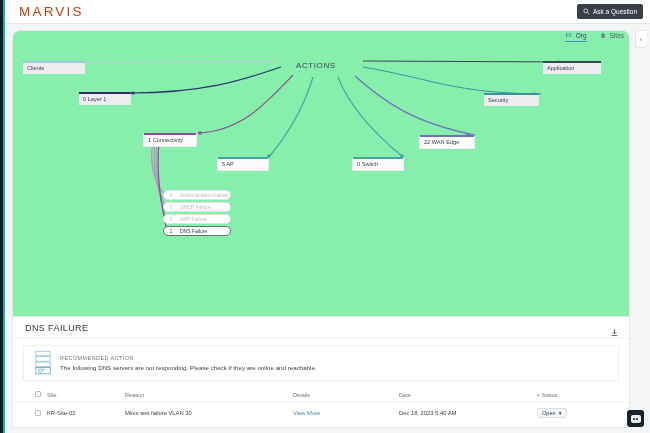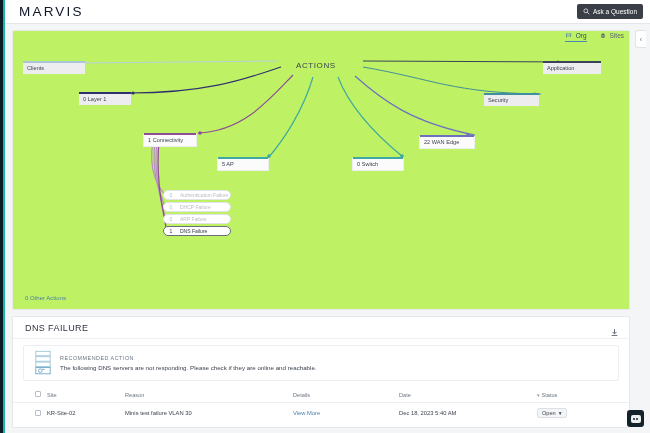--- a/index.html
+++ b/index.html
@@ -24,44 +24,44 @@
   }
   
   .topbar {
     position: absolute; left: 5px; top: 0; right: 0; height: 24px;
     background: #ffffff;
     border-bottom: 1px solid #e3e6ea;
     display: flex; align-items: center;
   }
   .brand {
     margin-left: 14px;
-    color: #0f172a;
+    color: #c2410c;
     font-size: 13.5px;
     letter-spacing: 2.2px;
     font-weight: 400;
   }
   .ask-btn {
     position: absolute; right: 7px; top: 4px;
     height: 15px;
     background: #3a3f47;
     color: #ffffff;
     border-radius: 2px;
     font-size: 6.5px;
     display: flex; align-items: center; gap: 3px;
     padding: 0 6px;
     cursor: pointer;
   }
   .ask-btn svg { width: 7px; height: 7px; }
   
   .canvas-card {
     position: absolute; left: 12px; top: 30px;
-    width: 618px; height: 280px;
-    background: #bef264;
+    width: 618px; height: 316px;
+    background: #86efac;
     border: 1px solid #e6e8eb;
-    border-radius: 2px;
+    border-radius: 8px;
   }
   .scope-tabs {
     position: absolute; right: 26px; top: 31px;
     display: flex; gap: 12px; align-items: center;
     z-index: 6;
   }
   .scope-tab {
     display: flex; align-items: center; gap: 3px;
     font-size: 6.5px; color: #5a6370; cursor: pointer;
     padding-bottom: 2px;

